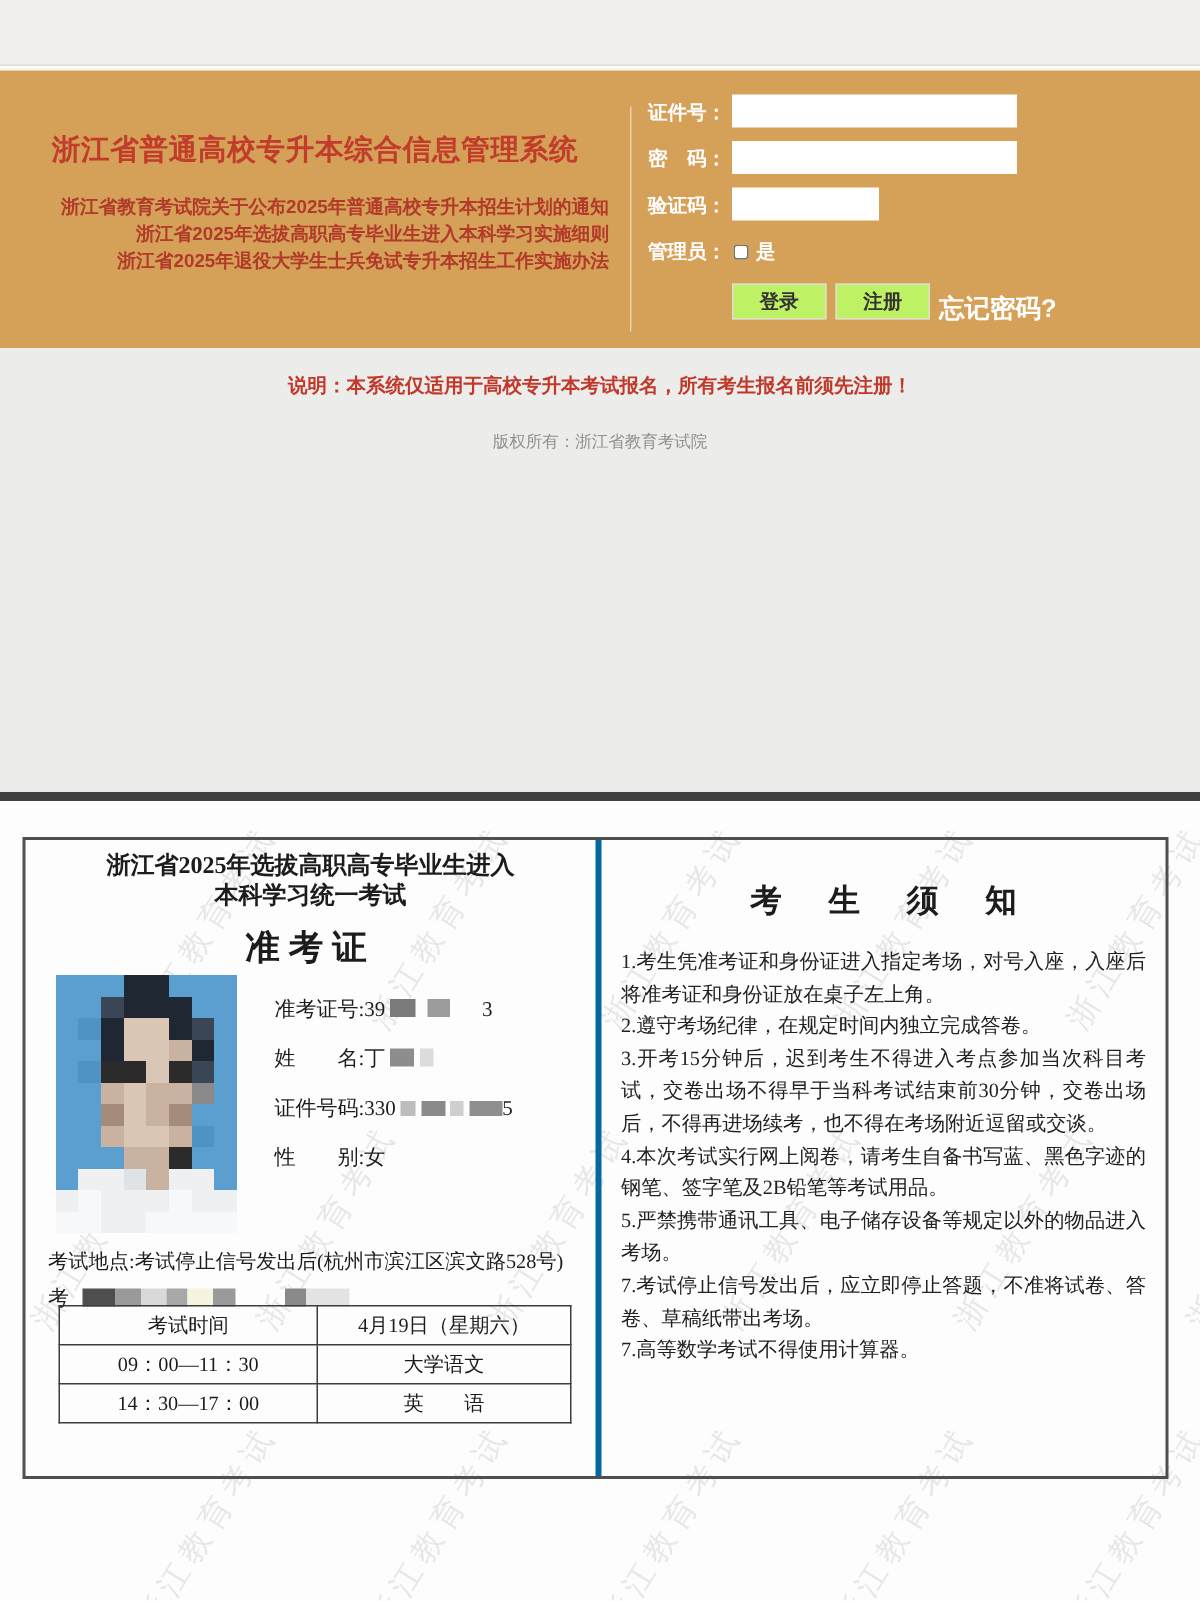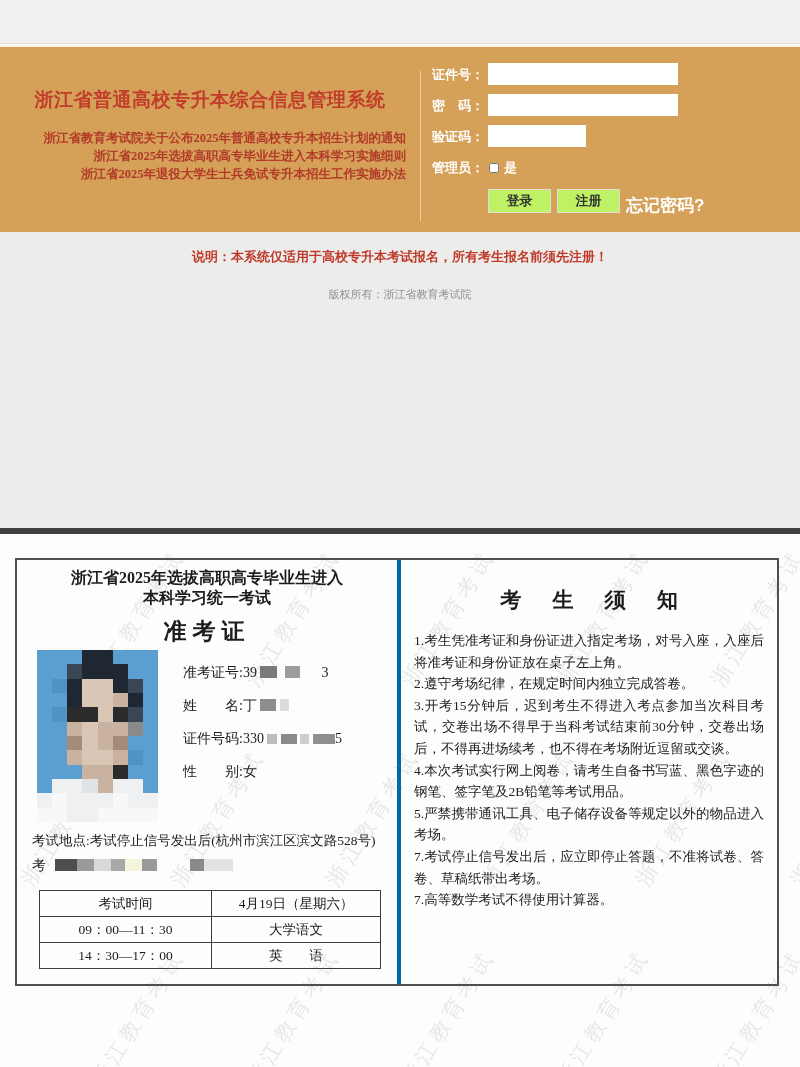--- a/index.html
+++ b/index.html
@@ -6,21 +6,21 @@
   html,body { width:800px; height:1067px; background:#fff; font-family:"Liberation Sans",sans-serif; overflow:hidden; position:relative; }
 
   
   #top-strip { position:absolute; left:0; top:0; width:800px; height:44px; background:#f1f0ee; border-bottom:1px solid #dedbd5; }
   #top-gap { position:absolute; left:0; top:45px; width:800px; height:2px; background:#fbf5ec; }
 
   
   #gold { position:absolute; left:0; top:47px; width:800px; height:185px; background:#d5a057; }
   .sys-title { position:absolute; left:0; top:40px; width:420px; text-align:center; color:#c23c2c; font-size:19px; font-weight:bold; letter-spacing:0.5px; }
   .notice-links { position:absolute; left:20px; top:82px; width:386px; text-align:right; }
-  .notice-links a { display:block; color:#b23a2a; font-size:12.5px; font-weight:bold; line-height:18px; text-decoration:none; cursor:pointer;font-family:Liberation Serif, serif; }
+  .notice-links a { display:block; color:#b23a2a; font-size:12.5px; font-weight:bold; line-height:18px; text-decoration:none; cursor:pointer; }
   .gold-divider { position:absolute; left:420px; top:24px; width:1px; height:150px; background:rgba(255,255,255,0.5); }
 
   .frm-label { position:absolute; color:#ffffff; font-size:13px; font-weight:bold; }
   .frm-input { position:absolute; height:22px; border:0; background:#ffffff; font-size:13px; padding:0 4px; }
   #ipt-id   { left:488px; top:16px;  width:190px; }
   #ipt-pwd  { left:488px; top:47px;  width:190px; }
   #ipt-cap  { left:488px; top:78px;  width:98px; }
   #chk-admin { position:absolute; left:489px; top:116px; width:10px; height:10px; accent-color:#2f2f2f; }
   #lbl-yes { position:absolute; left:504px; top:112px; color:#fff; font-size:13px; font-weight:bold; }
   .gold-btn { position:absolute; top:142px; width:63px; height:24px; background:#bef264; border:1px solid #e2ded7; font-size:13px; font-weight:bold; color:#333; cursor:pointer; font-family:"Liberation Sans",sans-serif; }
@@ -46,21 +46,21 @@
   .exam-title { position:absolute; top:8px; left:0; width:100%; text-align:center; font-size:16px; font-weight:bold; line-height:20px; }
   .card-title { position:absolute; top:56px; left:0; width:100%; text-align:center; font-size:23px; font-weight:bold; letter-spacing:6px; }
   #photo { position:absolute; left:20px; top:90px; width:121px; height:172px; }
 
   .fields { position:absolute; left:166px; top:104px; font-size:14px; }
   .fields .frow { height:33px; white-space:nowrap; }
 
   .loc-line { position:absolute; left:15px; top:272px; font-size:13.5px; white-space:nowrap; }
   .masked-line { position:absolute; left:15px; top:297px; font-size:14px; }
 
-  .sched { position:absolute; left:22px; top:330px; width:342px; border-collapse:collapse; font-size:13.5px; }
+  .sched { position:absolute; left:22px; top:310px; width:342px; border-collapse:collapse; font-size:13.5px; }
   .sched td { border:1.5px solid #3d3d3d; height:26px; text-align:center; padding:0; }
   .sched td:first-child { width:172px; }
 
   .notes-title { text-align:center; font-size:21px; font-weight:bold; letter-spacing:13px; margin-top:12px; text-indent:13px; }
   .notes { margin-top:16px; }
   .notes p { font-size:13.5px; line-height:1.6; text-align:justify; color:#222; }
 
   .redact { display:inline-block; height:12px; vertical-align:-1px; }
 </style>
 </head>

